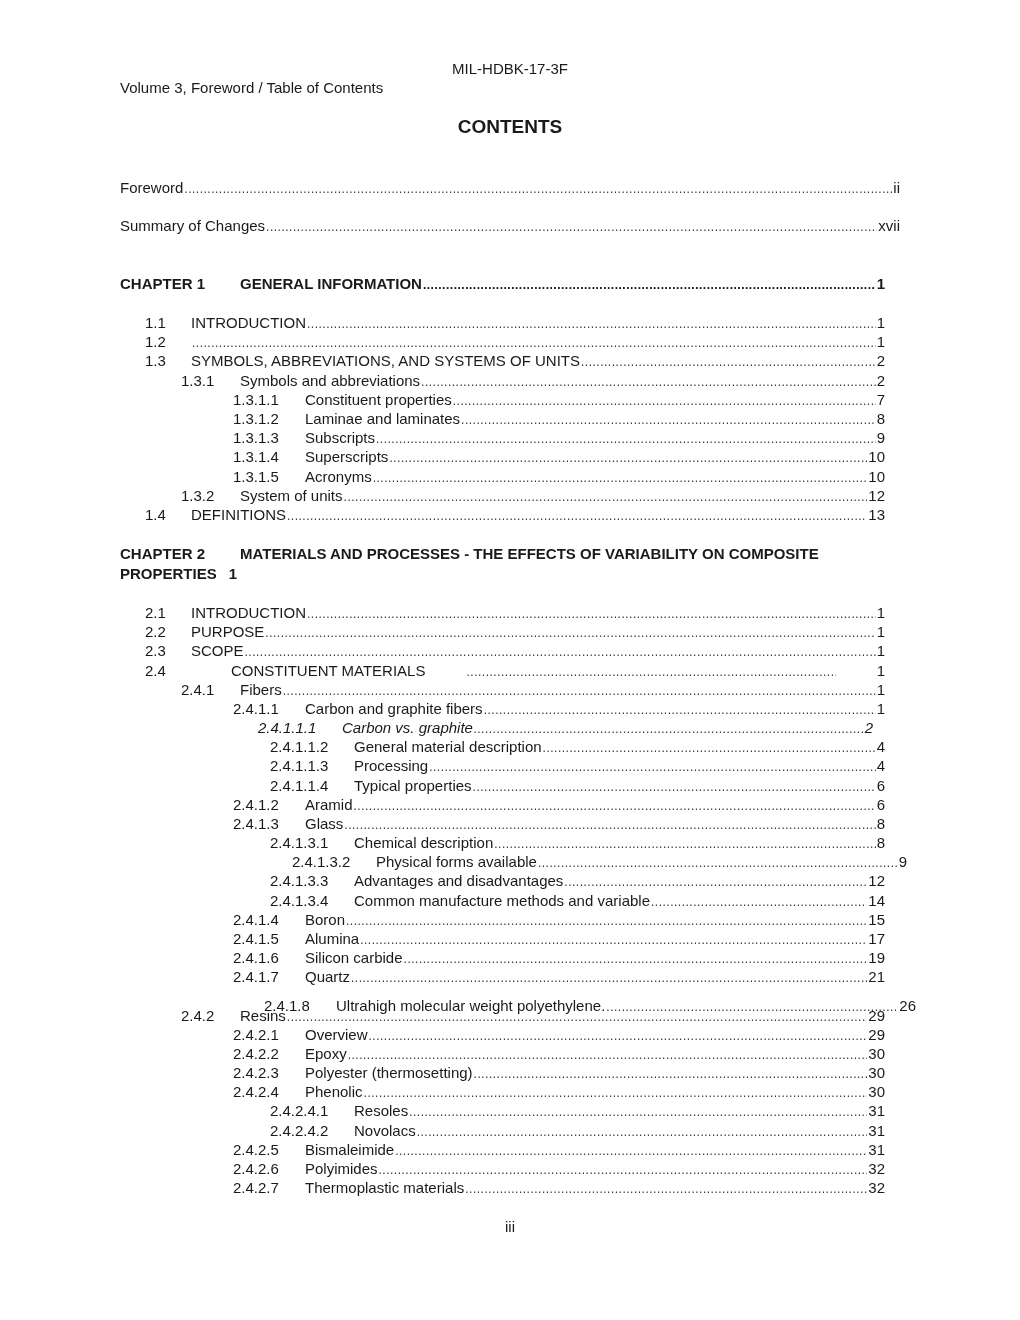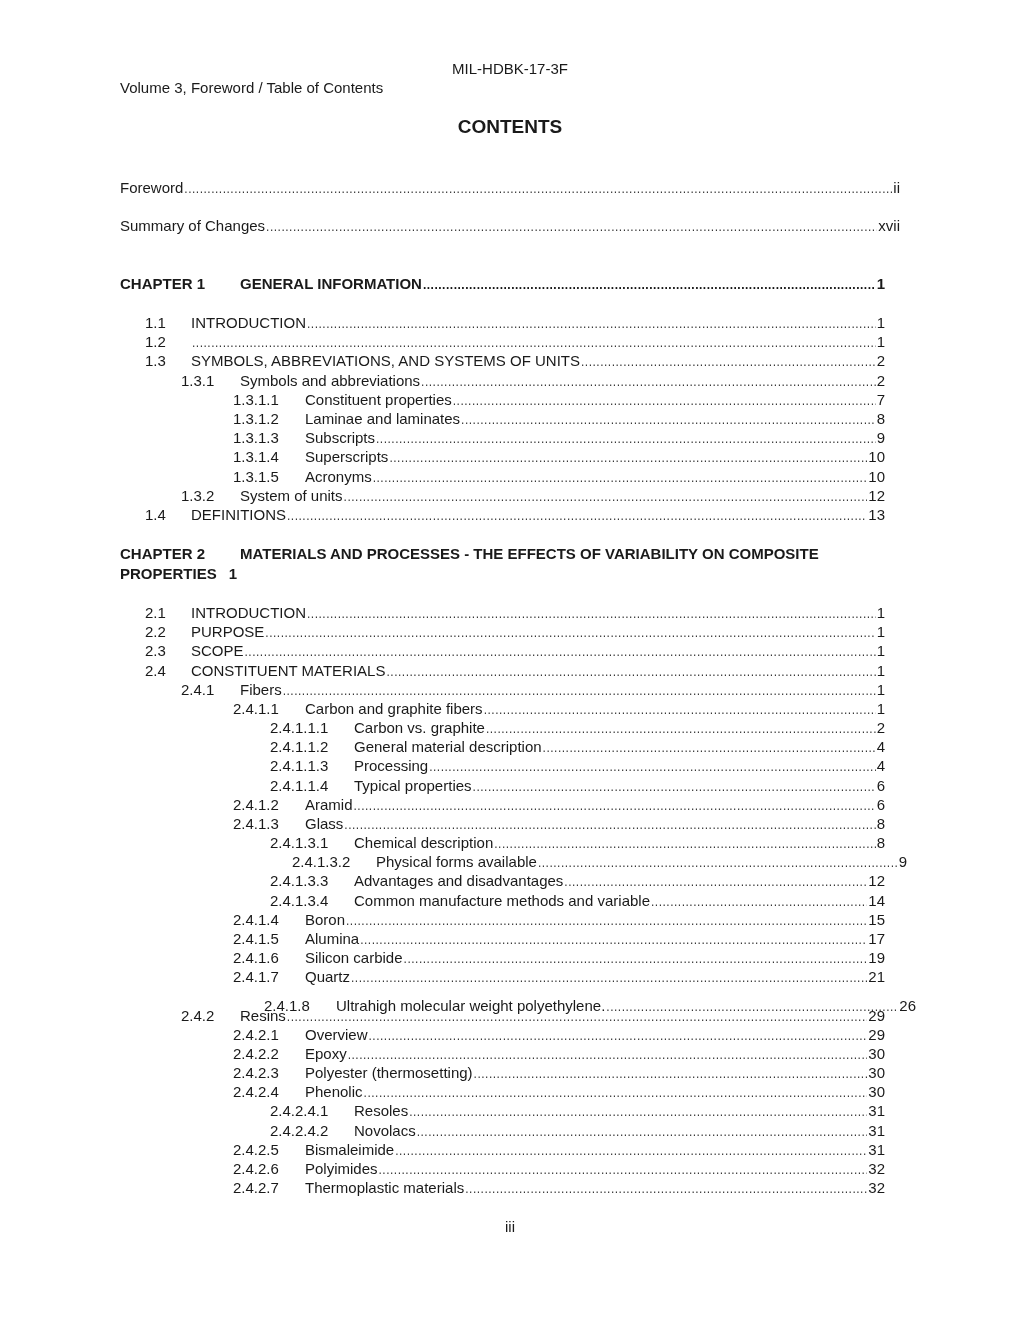--- a/index.html
+++ b/index.html
@@ -134,39 +134,39 @@
       <span class="ttl">PURPOSE</span>
       <span class="dots"></span>
       <span class="pg">1</span>
     </div>
     <div class="row" style="left: 145px; width: 740px; top: 641.34px;">
       <span class="num" style="width:46px">2.3</span>
       <span class="ttl">SCOPE</span>
       <span class="dots"></span>
       <span class="pg">1</span>
     </div>
-    <div class="row" style="left: 145px; width: 740px; top: 660.51px;">
+    <div class="row" style="left: 145px; width: 740px; top: 660.51px; gap: 40px;">
       <span class="num" style="width:46px">2.4</span>
       <span class="ttl">CONSTITUENT MATERIALS</span>
       <span class="dots"></span>
       <span class="pg">1</span>
     </div>
     <div class="row" style="left: 181px; width: 704px; top: 679.68px;">
       <span class="num" style="width:59px">2.4.1</span>
       <span class="ttl">Fibers</span>
       <span class="dots"></span>
       <span class="pg">1</span>
     </div>
     <div class="row" style="left: 233px; width: 652px; top: 698.85px;">
       <span class="num" style="width:72px">2.4.1.1</span>
       <span class="ttl">Carbon and graphite fibers</span>
       <span class="dots"></span>
       <span class="pg">1</span>
     </div>
-    <div class="row" style="left: 270px; width: 615px; top: 718.02px;">
+    <div class="row" style="left: 258px; width: 615px; top: 718.02px; font-style: italic;">
       <span class="num" style="width:84px">2.4.1.1.1</span>
       <span class="ttl">Carbon vs. graphite</span>
       <span class="dots"></span>
       <span class="pg">2</span>
     </div>
     <div class="row" style="left: 270px; width: 615px; top: 737.19px;">
       <span class="num" style="width:84px">2.4.1.1.2</span>
       <span class="ttl">General material description</span>
       <span class="dots"></span>
       <span class="pg">4</span>

